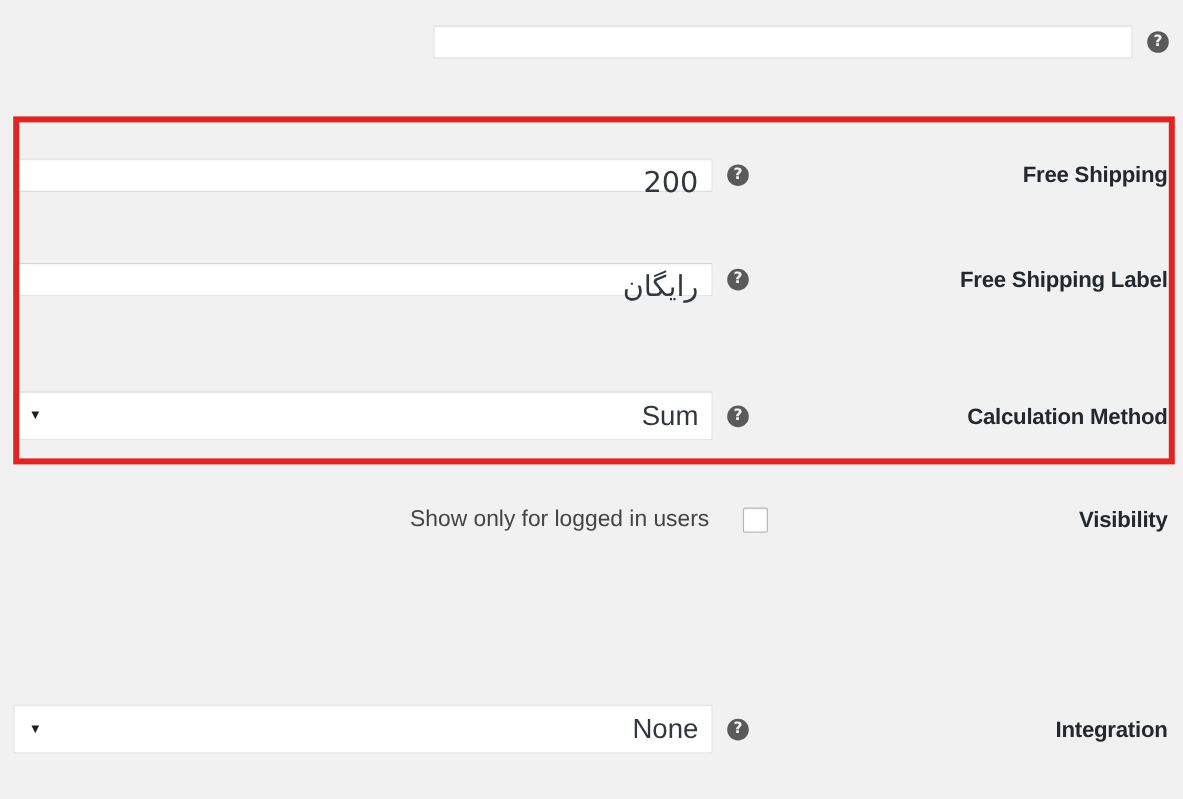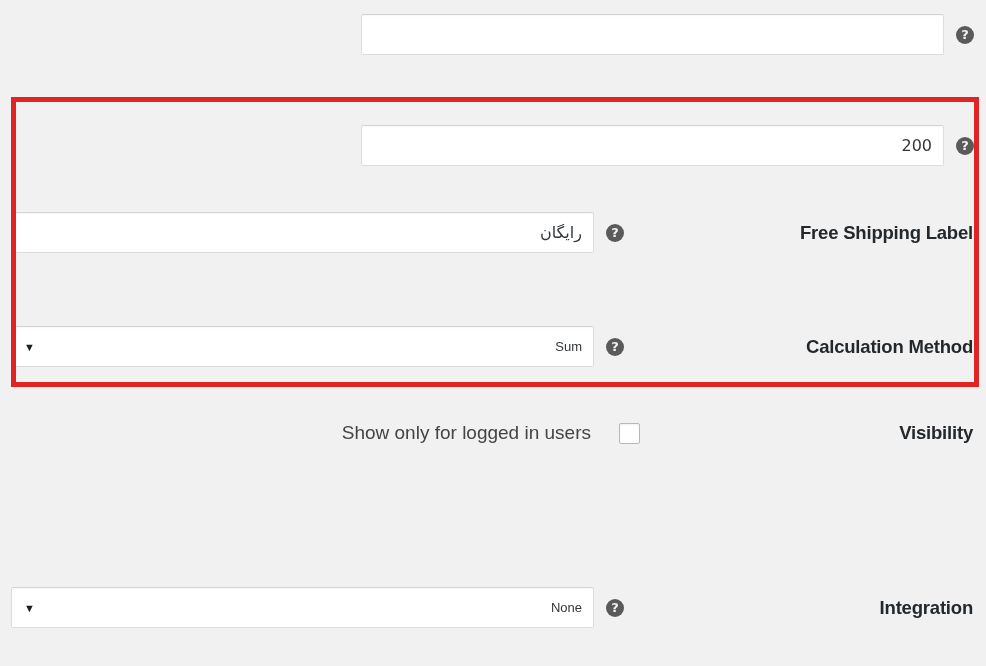--- a/index.html
+++ b/index.html
@@ -73,27 +73,27 @@
 
   
   .control-wrap {
     position: relative;
     flex: 0 0 auto;
   }
 
   
   .text-input {
     width: 583px;
-    height: 41px;
+    height: 28px;
     background: #ffffff;
     border: 1px solid #dddddd;
     border-top-color: #d3d3d3;
     border-radius: 2px;
     padding: 0 11px;
-    font-size: 16px;
+    font-size: 24px;
     color: #32373c;
     text-align: right;
     direction: rtl;
     font-family: "DejaVu Sans", "Liberation Sans", sans-serif;
     line-height: 39px;
     box-shadow: inset 0 1px 2px rgba(0,0,0,0.04);
   }
 
   .text-input.empty { color: #32373c; }
 
@@ -108,21 +108,21 @@
     border-radius: 2px;
     box-shadow: inset 0 1px 2px rgba(0,0,0,0.04);
   }
 
   .select-value {
     position: absolute;
     right: 11px;
     top: 0;
     height: 39px;
     line-height: 39px;
-    font-size: 13px;
+    font-size: 23px;
     color: #32373c;
     text-align: right;
     white-space: nowrap;
   }
 
   .select-arrow {
     position: absolute;
     left: 12px;
     top: 50%;
     transform: translateY(-50%);
@@ -171,20 +171,21 @@
   <div class="row" style="top:14px;height:41px;">
     <div class="help-icon">?</div>
     <div class="control-wrap">
       <div class="text-input empty"></div>
     </div>
   </div>
 
   <div class="highlight-box"></div>
 
   <div class="row" style="top:125px;height:41px;">
+    <div class="field-label">Free Shipping</div>
     <div class="help-icon">?</div>
     <div class="control-wrap">
       <div class="text-input">200</div>
     </div>
   </div>
 
   <div class="row" style="top:212px;height:41px;">
     <div class="field-label">Free Shipping Label</div>
     <div class="help-icon">?</div>
     <div class="control-wrap">

